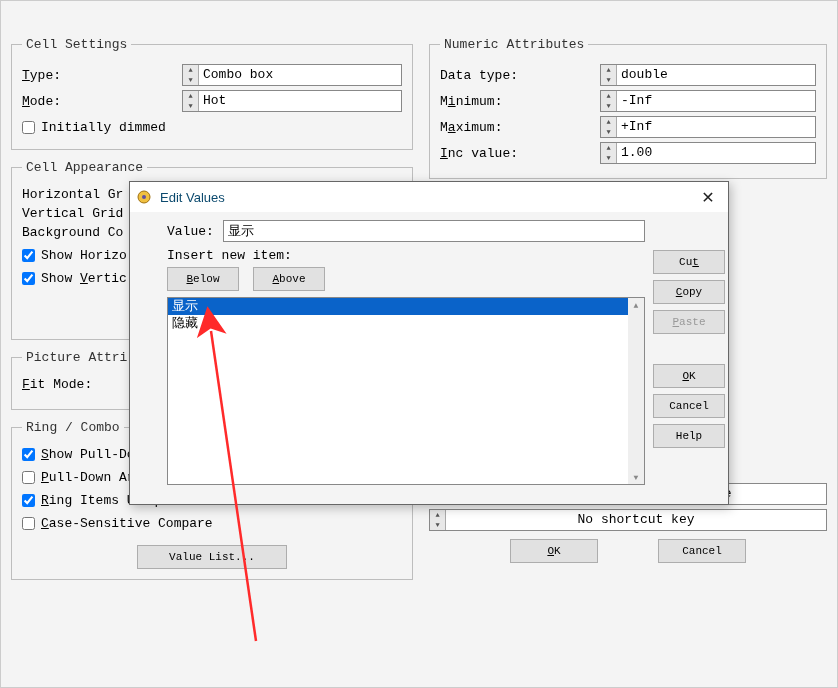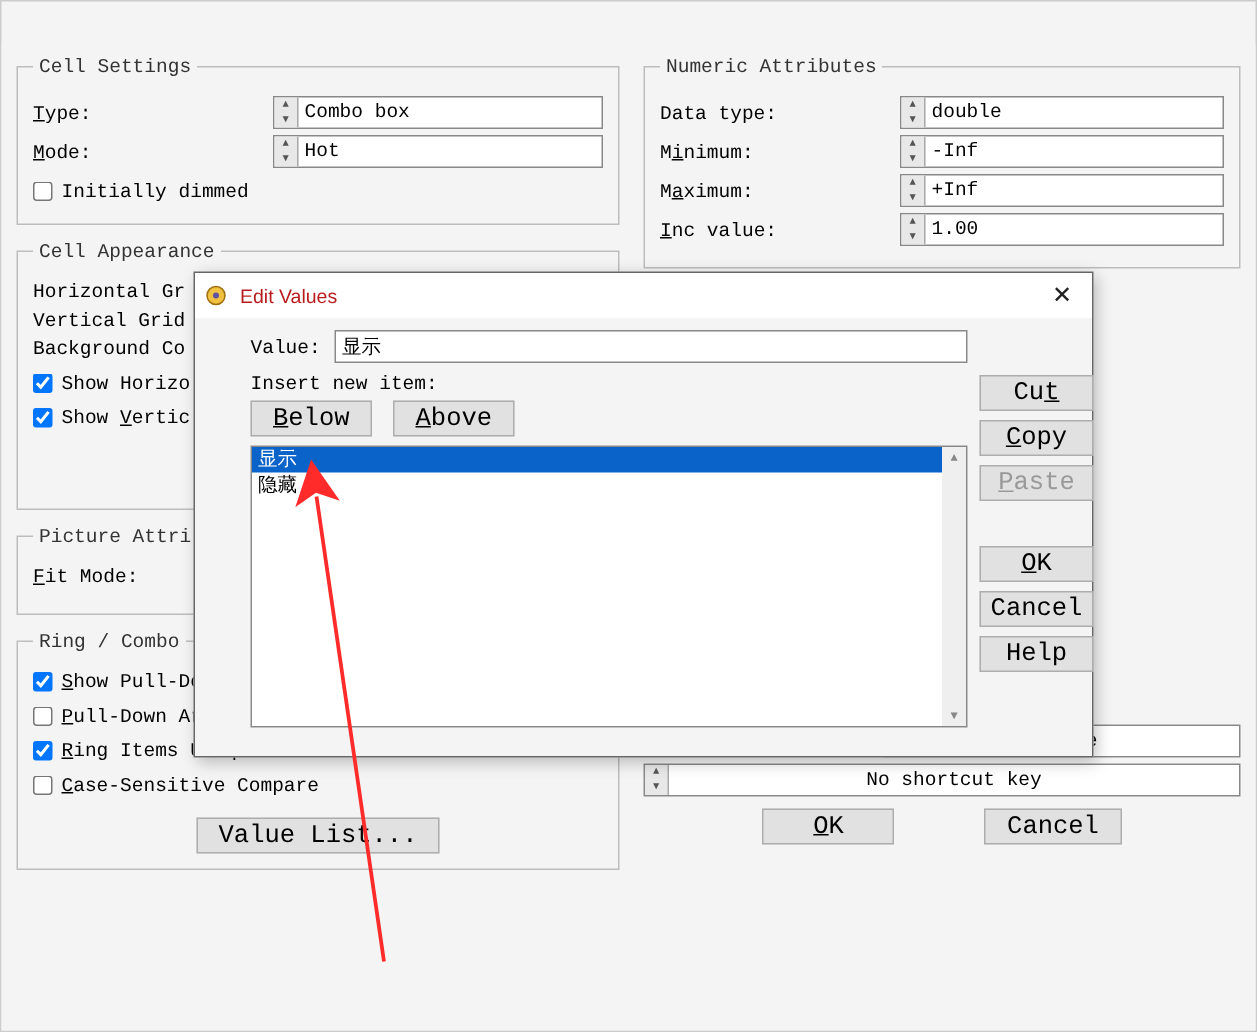--- a/index.html
+++ b/index.html
@@ -117,21 +117,21 @@
     margin: 4px 0;
   }
   .chk input { margin: 0 6px 0 0; }
   .btn {
     height: 24px;
     min-width: 72px;
     padding: 0 14px;
     background: #e1e1e1;
     border: 1px solid #adadad;
     font-family: "Courier New", monospace;
-    font-size: 17px;
+    font-size: 11px;
     display: inline-flex; align-items: center; justify-content: center;
   }
   .btn.wide { min-width: 150px; }
   .btn.disabled { color: #999; }
   .bottom-btns {
     display: flex;
     gap: 60px;
     justify-content: center;
     margin-top: 8px;
   }
@@ -151,21 +151,21 @@
   .dlg-titlebar {
     height: 30px;
     background: #fff;
     display: flex; align-items: center;
     padding: 0 6px;
   }
   .dlg-title-icon {
     width: 16px; height: 16px;
     margin-right: 8px;
   }
-  .dlg-title { flex: 1; font-size: 13px; color: #b91c1c; }
+  .dlg-title { flex: 1; font-size: 13px; color: #0c4a6e; }
   .dlg-close {
     width: 28px; height: 28px;
     display: flex; align-items: center; justify-content: center;
     font-size: 16px;
     color: #222;
   }
   .dlg-body {
     padding: 8px 12px;
     font-family: "Courier New", monospace;
     font-size: 13px;

